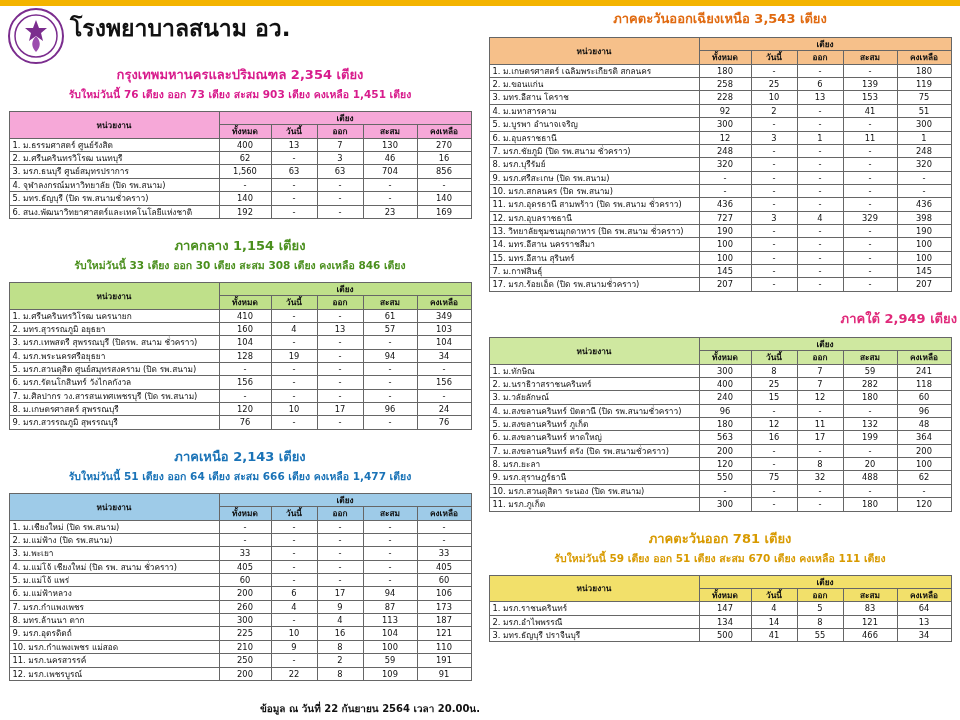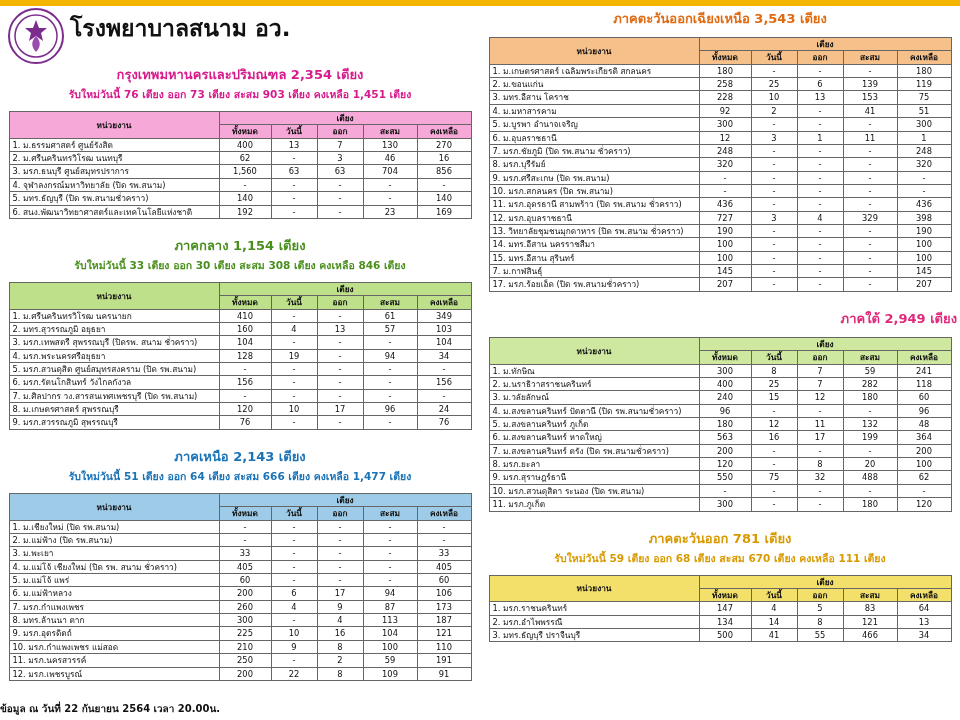--- a/index.html
+++ b/index.html
@@ -59,21 +59,21 @@
   .t-peach .sec-title, .t-peach .sec-stats { color:#e06a10; }
 
   .th-lgreen th { background:#cfe8a0; }
   .t-lgreen .sec-title, .t-lgreen .sec-stats { color:#e0297a;text-align:right; }
 
   .th-yellow th { background:#f2e06a; }
   .t-yellow .sec-title, .t-yellow .sec-stats { color:#d89a00; }
 
   .footer {
     position:absolute; left:0; bottom:4px; width:480px;
-    text-align:left; font-size:10px; font-weight:bold; color:#111;
+    text-align:right; font-size:10px; font-weight:bold; color:#111;
   }
   .spacer6 { height:6px; }
 </style>
 </head>
 <body>
 
 <div class="topbar"></div>
 
 <div class="page">
 
@@ -684,21 +684,21 @@
               <td class="num">120</td>
             </tr>
           </tbody>
       </table>
     </div>
 
     <div class="spacer6"></div>
 
     <div class="sec t-yellow">
       <div class="sec-title">ภาคตะวันออก 781 เตียง</div>
-      <div class="sec-stats">รับใหม่วันนี้  59 เตียง    ออก 68 เตียง   สะสม 670 เตียง   คงเหลือ 111 เตียง</div>
+      <div class="sec-stats">รับใหม่วันนี้  59 เตียง    ออก 51 เตียง   สะสม 670 เตียง   คงเหลือ 111 เตียง</div>
       <table class="t th-yellow">
         <colgroup>
             <col style="width:210px">
             <col style="width:52px">
             <col style="width:46px">
             <col style="width:46px">
             <col style="width:54px">
             <col style="width:54px">
           </colgroup>
         <thead>

